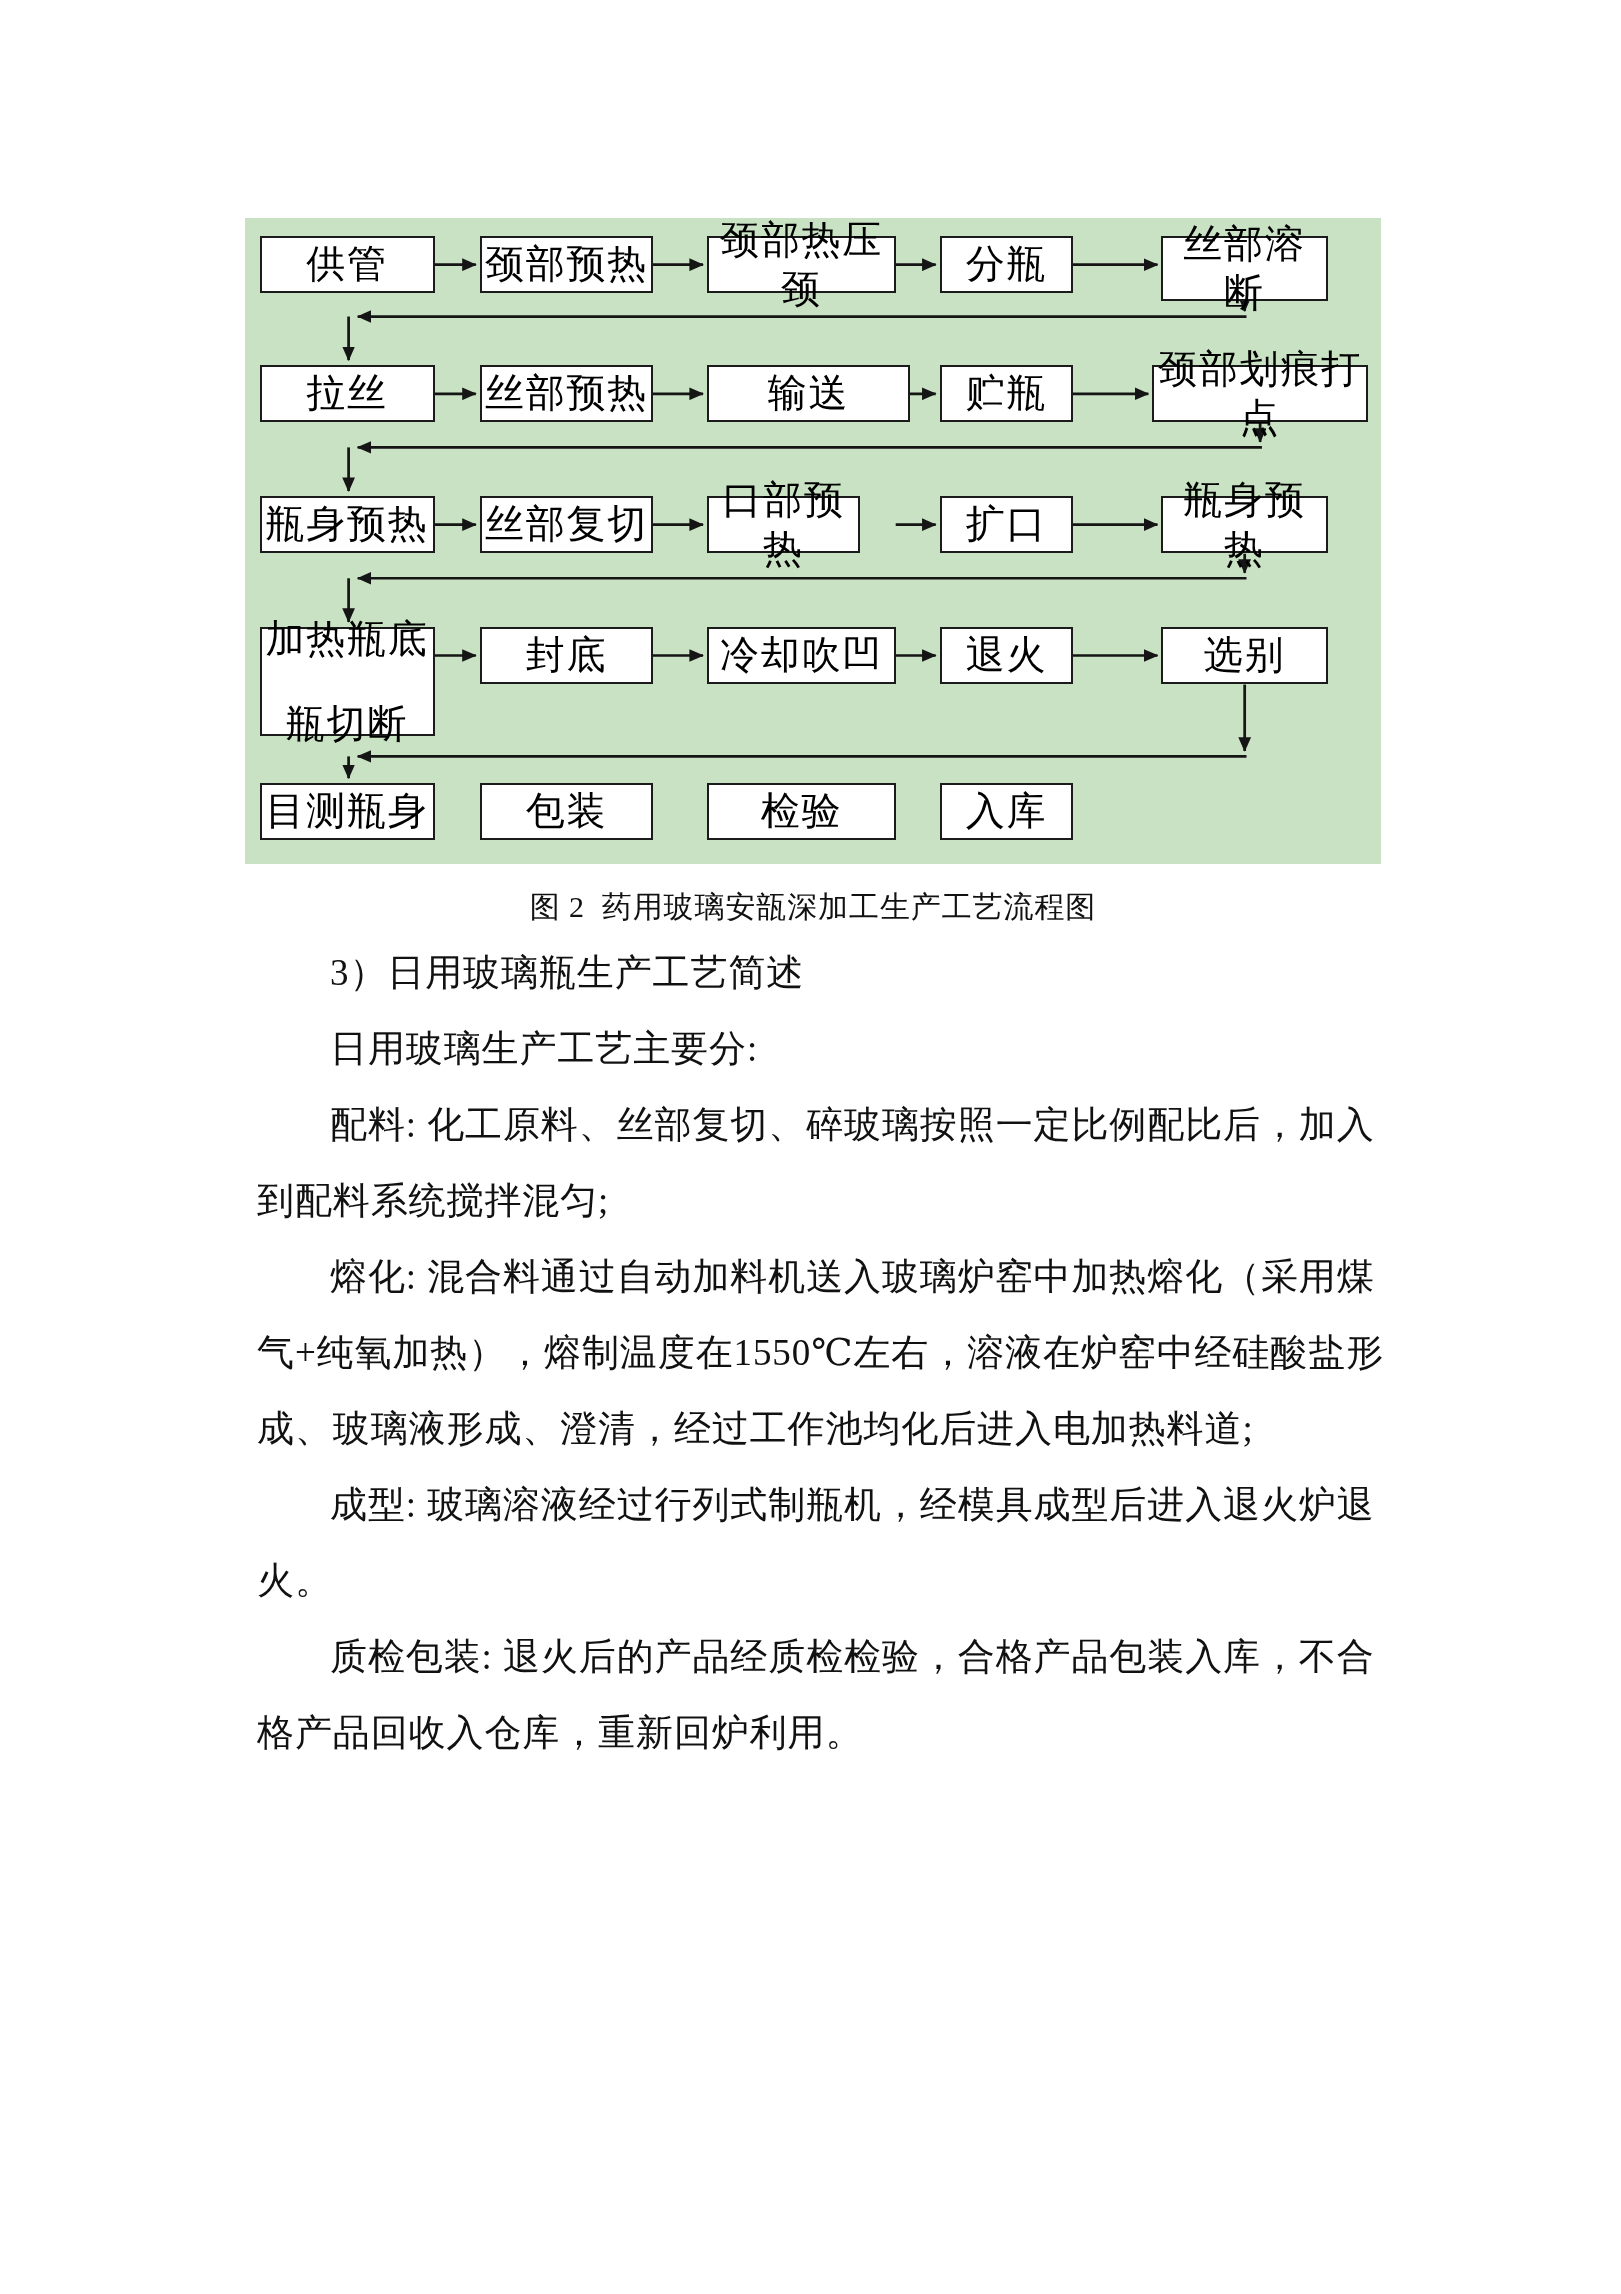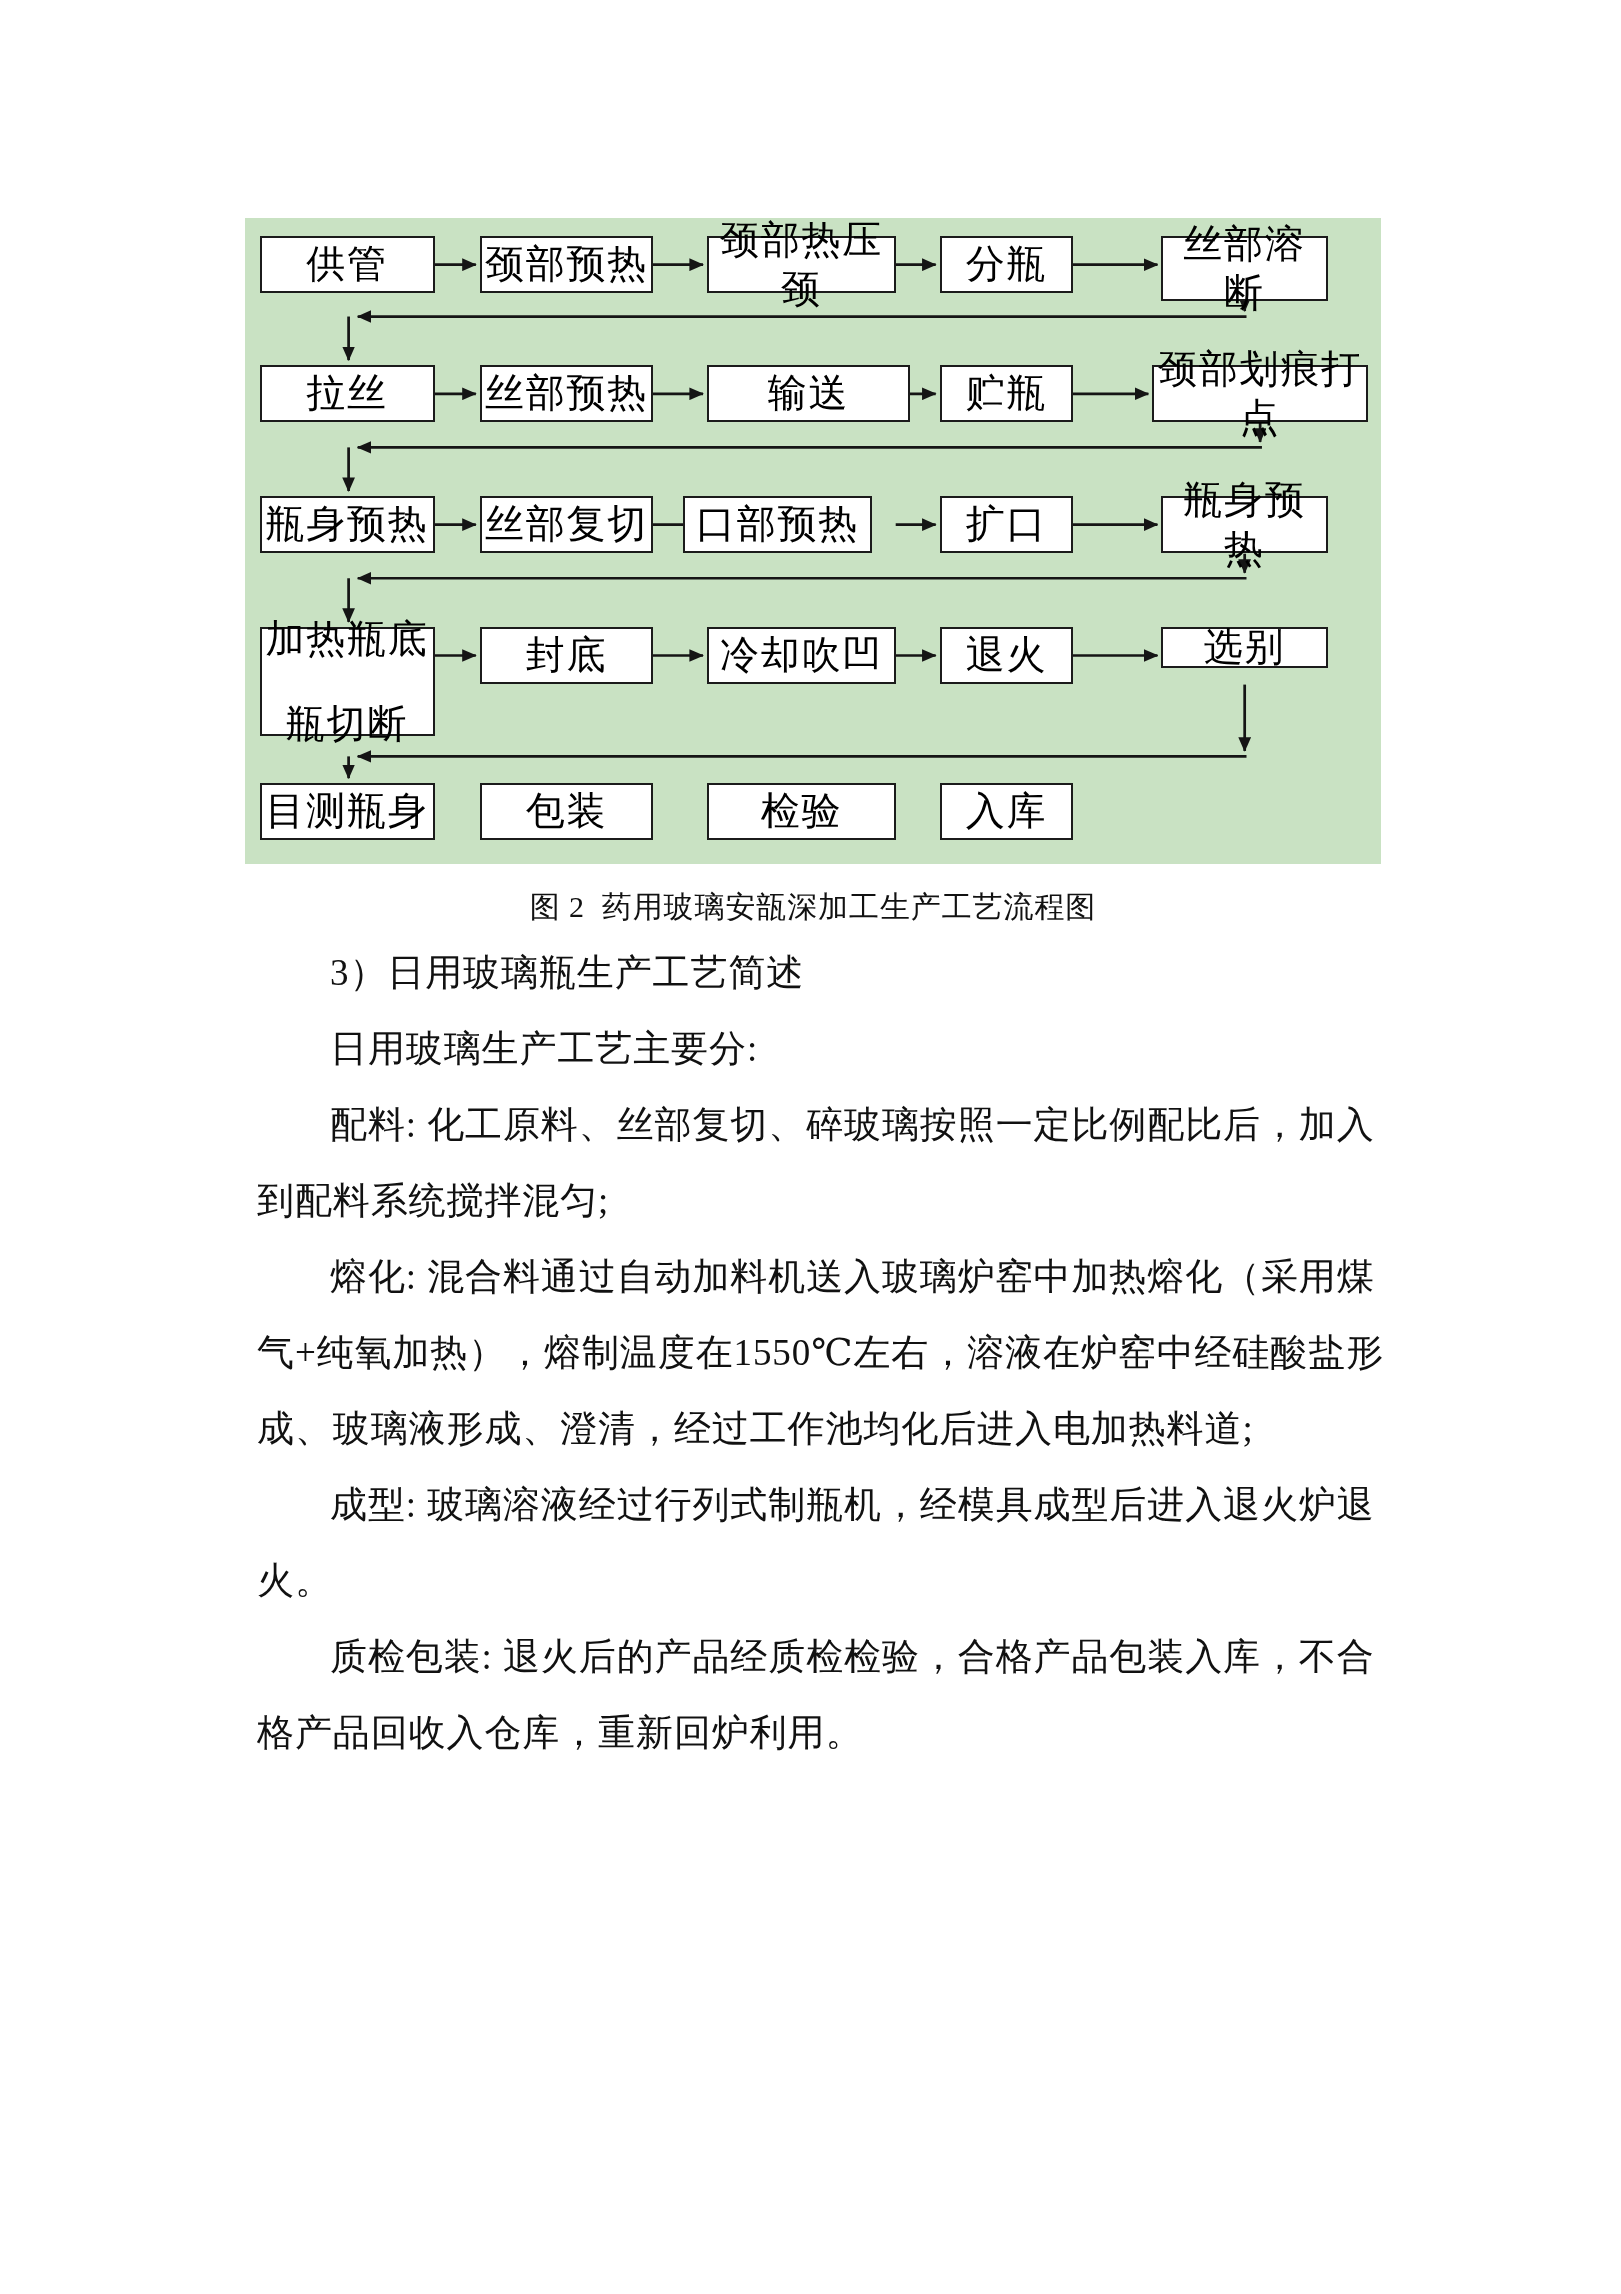--- a/index.html
+++ b/index.html
@@ -110,32 +110,32 @@
     <div class="fbox" style="left:916px;top:18px;width:167px;height:65px">丝部溶断</div>
 
     <div class="fbox" style="left:14.5px;top:147px;width:175px;height:57px">拉丝</div>
     <div class="fbox" style="left:235px;top:147px;width:173px;height:57px">丝部预热</div>
     <div class="fbox" style="left:462px;top:147px;width:203px;height:57px">输送</div>
     <div class="fbox" style="left:695px;top:147px;width:133px;height:57px">贮瓶</div>
     <div class="fbox" style="left:907px;top:147px;width:216px;height:57px">颈部划痕打点</div>
 
     <div class="fbox" style="left:14.5px;top:278px;width:175px;height:57px">瓶身预热</div>
     <div class="fbox" style="left:235px;top:278px;width:173px;height:57px">丝部复切</div>
-    <div class="fbox" style="left:438px;top:278px;width:189px;height:57px">口部预热</div>
+    <div class="fbox" style="left:462px;top:278px;width:153px;height:57px">口部预热</div>
     <div class="fbox" style="left:695px;top:278px;width:133px;height:57px">扩口</div>
     <div class="fbox" style="left:916px;top:278px;width:167px;height:57px">瓶身预热</div>
 
     <div class="fbox tall" style="left:14.5px;top:409px;width:175px;height:109px">
       <span>加热瓶底</span>
       <span>瓶切断</span>
     </div>
     <div class="fbox" style="left:235px;top:409px;width:173px;height:57px">封底</div>
     <div class="fbox" style="left:462px;top:409px;width:189px;height:57px">冷却吹凹</div>
     <div class="fbox" style="left:695px;top:409px;width:133px;height:57px">退火</div>
-    <div class="fbox" style="left:916px;top:409px;width:167px;height:41px">选别</div>
+    <div class="fbox" style="left:916px;top:409px;width:167px;height:57px">选别</div>
 
     <div class="fbox" style="left:14.5px;top:565px;width:175px;height:57px">目测瓶身</div>
     <div class="fbox" style="left:235px;top:565px;width:173px;height:57px">包装</div>
     <div class="fbox" style="left:462px;top:565px;width:189px;height:57px">检验</div>
     <div class="fbox" style="left:695px;top:565px;width:133px;height:57px">入库</div>
   </div>
 
   <div class="caption">图 2  药用玻璃安瓿深加工生产工艺流程图</div>
 
   <div class="bodytext">

